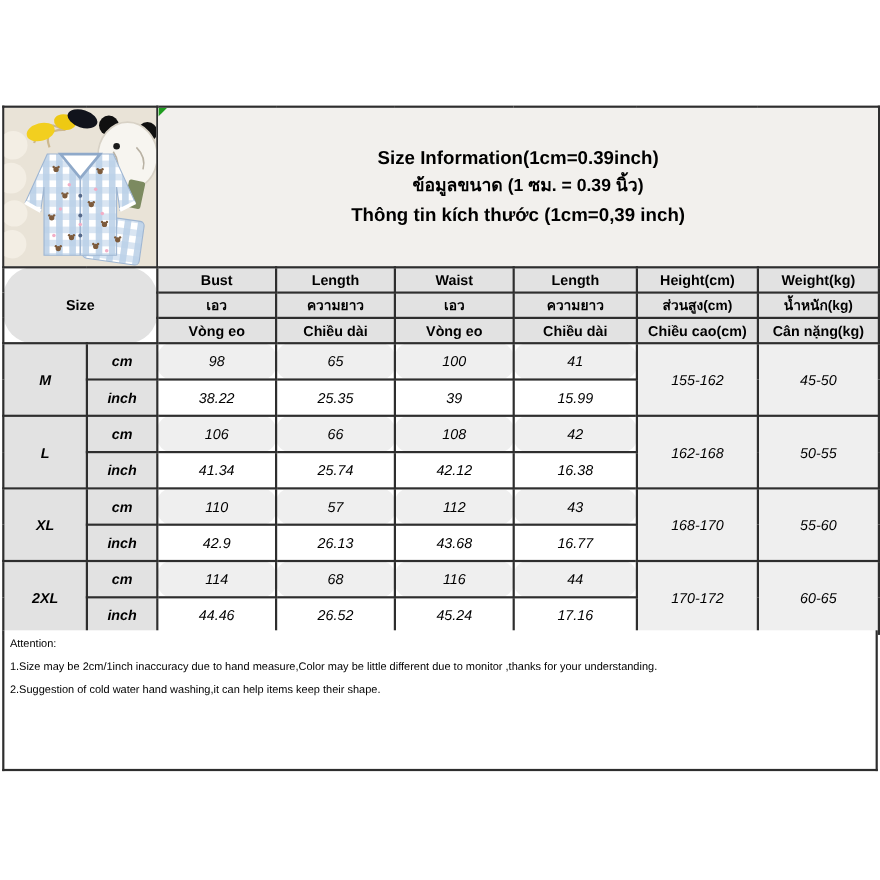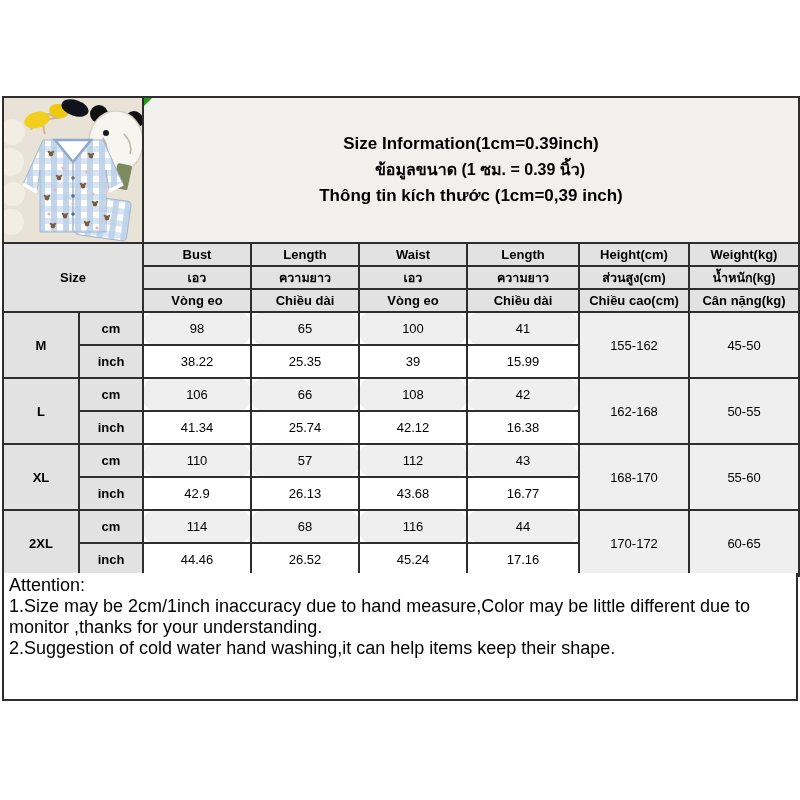--- a/index.html
+++ b/index.html
@@ -29,35 +29,35 @@
   .cell-title .t1 { font-weight:bold; font-size:17px; line-height:26px;text-align:center; }
   .cell-title .t2 { font-weight:bold; font-size:16px; line-height:26px;padding-left:18px; }
   .cell-title .t3 { font-weight:bold; font-size:17px; line-height:26px; }
   .comment-marker {
     position:absolute; top:0; left:0; width:0; height:0;
     border-top:8px solid #1f9d1f; border-right:8px solid transparent;
   }
 
   .row-hdr td { height:23px; background:#e2e2e2; font-weight:bold; font-size:13px; }
   .row-hdr .hdr-th { font-size:12.5px;margin-top:23px; }
-  .cell-size { background:#e2e2e2; font-weight:bold; font-size:30px; }
-
-  .row-cm td, .row-inch td { height:33px; font-size:13px; }
+  .cell-size { background:#e2e2e2; font-weight:bold; font-size:30px;border-radius:27px; }
+
+  .row-cm td, .row-inch td { height:33px; font-size:13px;font-style:italic; }
   .cell-sz   { background:#e2e2e2; font-weight:bold; font-size:14px; }
   .cell-unit { background:#e2e2e2; font-weight:bold; font-size:13px; }
   .bg-cm   { background:#efefef;border-radius:13px; }
   .bg-inch { background:#ffffff; }
   .hw      { background:#efefef; }
 
   
   .attention {
     position:absolute; left:2px; top:573px; width:796px; height:128px;
     border:2px solid #2e2e2e; border-top:none;
     background:#ffffff;
-    font-size:18px; line-height:21px;
+    font-size:10px; line-height:21px;
     padding:2px 5px; text-align:left;
   }
 </style>
 </head>
 <body>
 
 <div class="sheet">
 
   <table class="size-table">
     <colgroup>

